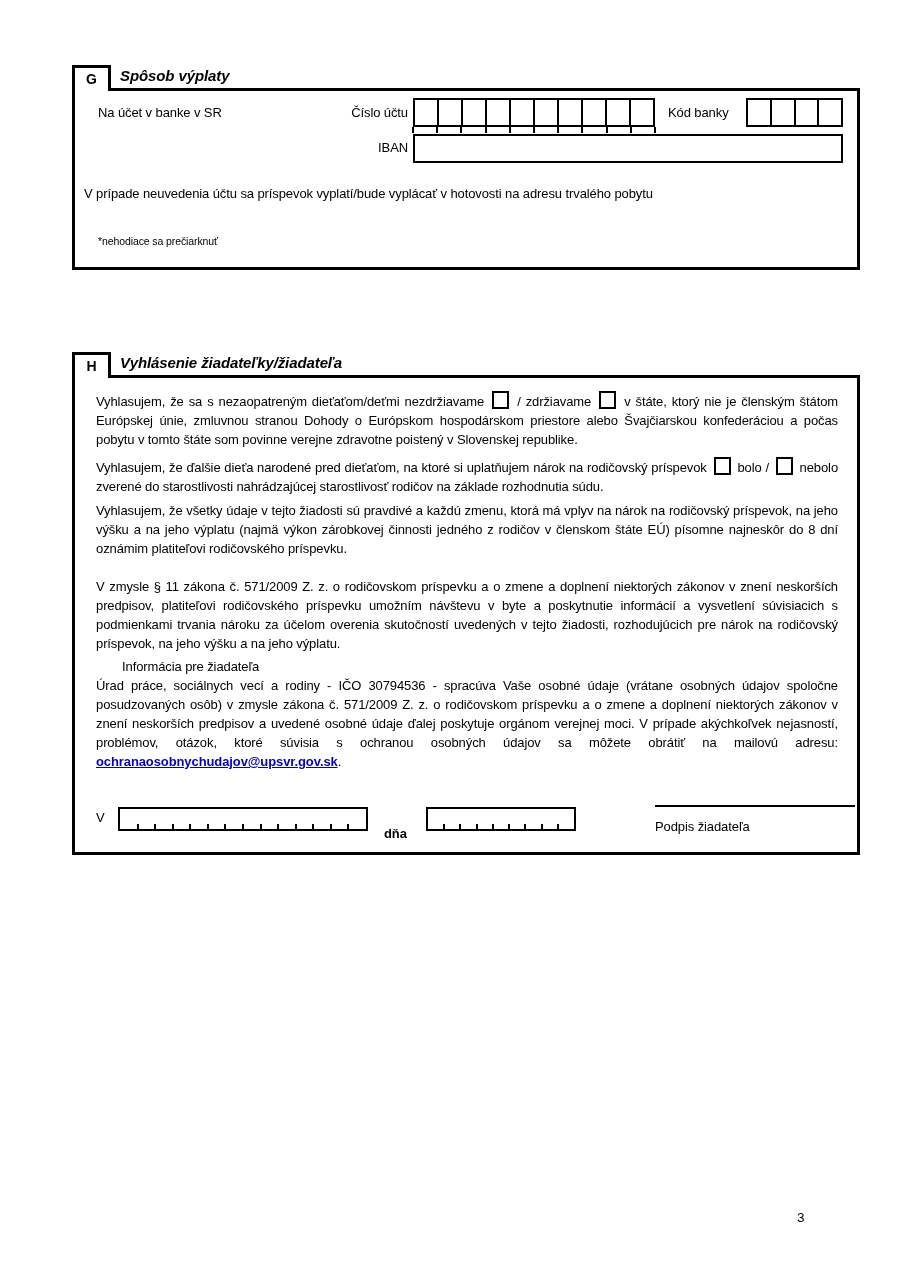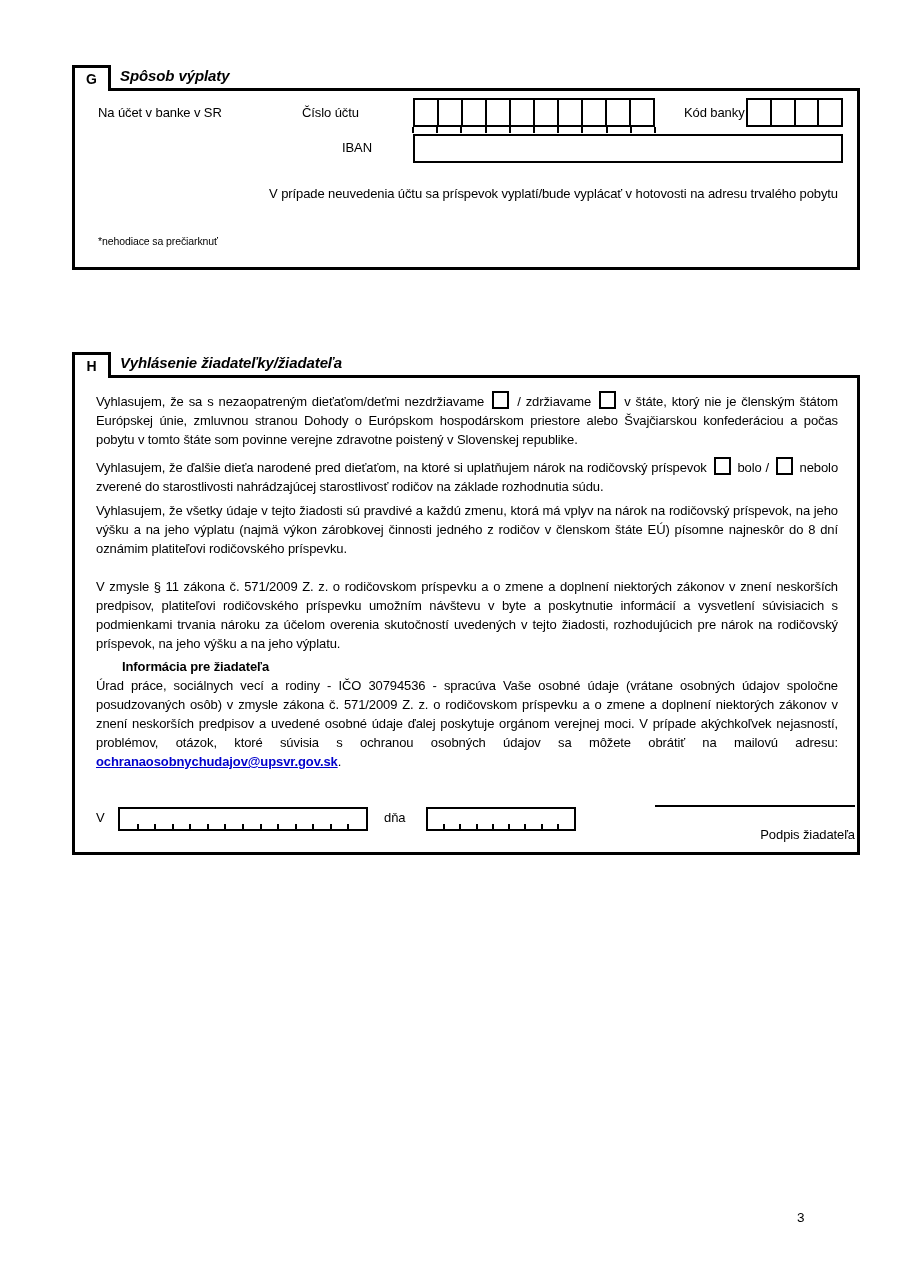--- a/index.html
+++ b/index.html
@@ -2,21 +2,21 @@
 <html><head>
 <meta charset="utf-8">
 <style>
   html,body { margin:0; padding:0; background:#fff; }
   .page {
     position:relative; width:909px; height:1286px; background:#ffffff;
     font-family:"Liberation Sans", sans-serif; font-size:13px; color:#000;
     letter-spacing:-0.1px; overflow:hidden;
   }
   .abs { position:absolute; }
-  .right { }
+  .right { text-align:right; }
 
   
   .section { position:absolute; left:72px; width:788px; }
   .sec-box { position:absolute; left:0; right:0; top:23px; bottom:0;
              border:3px solid #000; box-sizing:border-box; background:#fff; }
   .sec-tab { position:absolute; left:0; top:0; width:39px; height:26px;
              box-sizing:border-box; border:3px solid #000; border-bottom:none;
              background:#fff; z-index:2; font-weight:bold; font-size:14px;
              text-align:center; line-height:22px; }
   .sec-title { position:absolute; left:48px; top:2px; font-weight:bold;
@@ -31,30 +31,30 @@
   .tickzone { position:absolute; }
   .tick { position:absolute; top:0; width:2px; height:100%; background:#000;
           transform:translateX(-50%); }
   .combo { position:absolute; border:2px solid #000; box-sizing:border-box; background:#fff; }
   .field-ticks { position:absolute; left:0; right:0; bottom:0; height:5px; }
 
   p { margin:0; line-height:19px; }
   .just { text-align:justify; }
   .h-content { position:absolute; left:24px; right:22px; top:39px; }
   .m8 { margin-bottom:8px; } .m11 { margin-bottom:5px; } .m7 { margin-bottom:19px; } .m4 { margin-bottom:4px; }
-  .bold-head { font-weight:bold;padding-left:26px; }
+  .bold-head { font-weight:normal;padding-left:26px; }
 
   .checkbox { display:inline-block; width:13px; height:14px; border:2px solid #000;
               vertical-align:-3px; margin:0 3px; background:#fff; }
 
   .email { color:#0000cc; font-weight:bold; text-decoration:underline; cursor:pointer; }
 
   .bottom-row { position:absolute; left:0; right:0; top:450px; height:40px; }
   .sig-line { border-top:2px solid #000; height:0; }
-  .sig-label { text-align:right; padding-top:20px; }
+  .sig-label { text-align:left; padding-top:12px; }
 
   .footnote { font-size:10.5px; }
   .page-number { position:absolute; left:797px; top:1210px; font-size:13.5px; }
 </style>
 </head>
 <body>
 
 <div class="page">
 
   <div class="section" style="top:65px;height:205px;">
@@ -86,32 +86,32 @@
         <span class="tick" style="left: 30%;"></span>
         <span class="tick" style="left: 40%;"></span>
         <span class="tick" style="left: 50%;"></span>
         <span class="tick" style="left: 60%;"></span>
         <span class="tick" style="left: 70%;"></span>
         <span class="tick" style="left: 80%;"></span>
         <span class="tick" style="left: 90%;"></span>
         <span class="tick" style="left: 100%;"></span>
       </div>
 
-    <div class="abs" style="left:612px;top:40px;">Kód banky</div>
+    <div class="abs" style="left:596px;top:40px;">Kód banky</div>
     <div class="cellgrid abs" style="left:674px;top:33px;width:97px;height:29px;">
         <div class="cell"></div>
         <div class="cell"></div>
         <div class="cell"></div>
         <div class="cell"></div>
       </div>
 
     <div class="abs right" style="left:270px;width:66px;top:75px;">IBAN</div>
     <div class="field abs" style="left:341px;top:69px;width:430px;height:29px;"></div>
 
-    <div class="abs" style="left:42px;top:119px;width:724px;text-align:right;">
+    <div class="abs" style="left:12px;top:119px;width:724px;">
       <p>V prípade neuvedenia účtu sa príspevok vyplatí/bude vyplácať v hotovosti na adresu trvalého pobytu</p>
     </div>
 
     <div class="abs footnote" style="left:26px;top:170px;">*nehodiace sa prečiarknuť</div>
   </div>
 
   <div class="section" style="top:352px;height:503px;">
     <div class="sec-box"></div>
     <div class="sec-tab">
       <span>H</span>
@@ -160,21 +160,21 @@
             <span class="tick" style="left: 42.8571%;"></span>
             <span class="tick" style="left: 50%;"></span>
             <span class="tick" style="left: 57.1429%;"></span>
             <span class="tick" style="left: 64.2857%;"></span>
             <span class="tick" style="left: 71.4286%;"></span>
             <span class="tick" style="left: 78.5714%;"></span>
             <span class="tick" style="left: 85.7143%;"></span>
             <span class="tick" style="left: 92.8571%;"></span>
           </div>
       </div>
-      <span class="abs" style="left:312px;top:8px;">dňa</span>
+      <span class="abs" style="left:312px;top:24px;font-weight:bold;">dňa</span>
       <div class="combo" style="left:354px;top:5px;width:150px;height:24px;">
         <div class="field-ticks">
             <span class="tick" style="left: 11.1111%;"></span>
             <span class="tick" style="left: 22.2222%;"></span>
             <span class="tick" style="left: 33.3333%;"></span>
             <span class="tick" style="left: 44.4444%;"></span>
             <span class="tick" style="left: 55.5556%;"></span>
             <span class="tick" style="left: 66.6667%;"></span>
             <span class="tick" style="left: 77.7778%;"></span>
             <span class="tick" style="left: 88.8889%;"></span>

